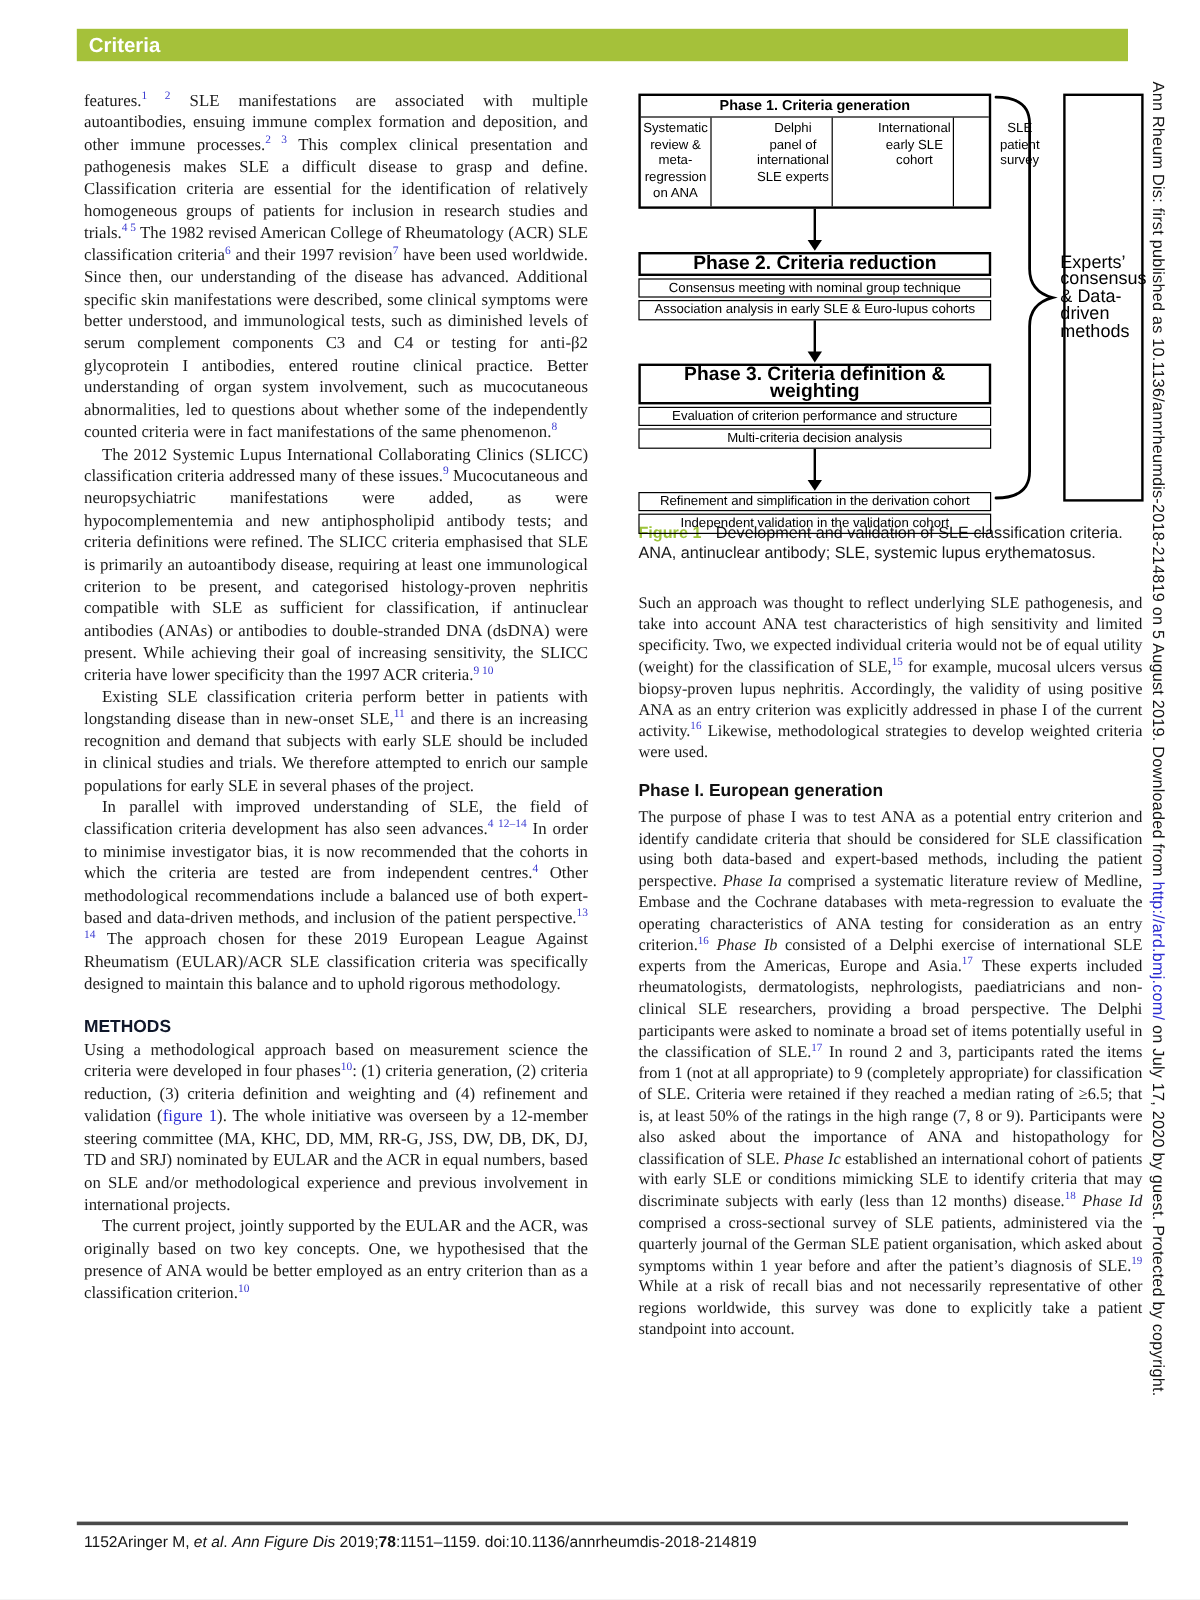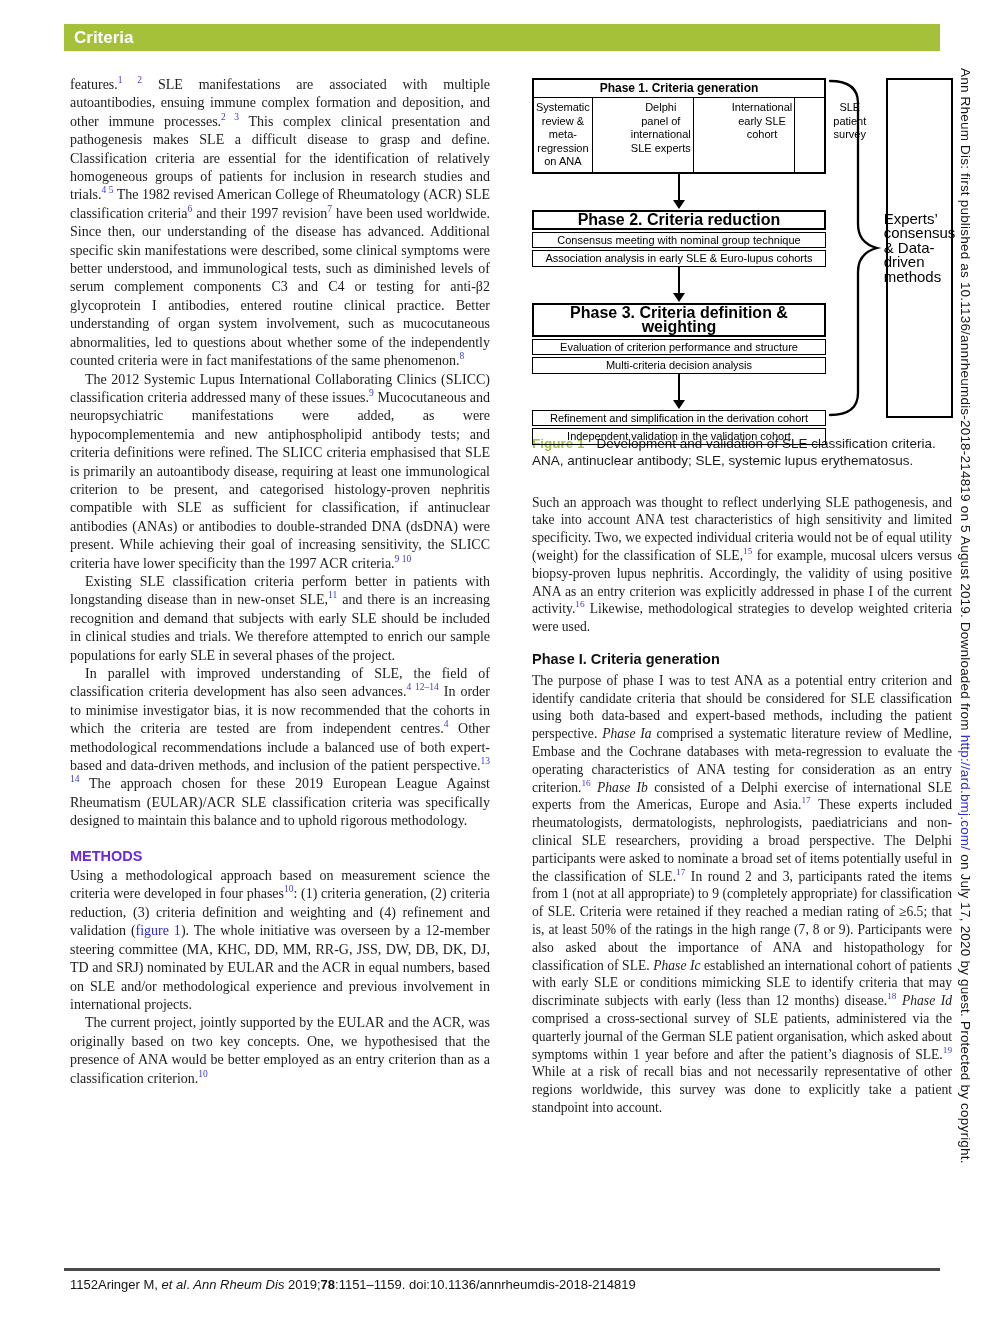--- a/index.html
+++ b/index.html
@@ -20,21 +20,21 @@
   .col { position:absolute; top:76px; width:420px; text-align:justify; }
   .col p { margin:0; }
   .left  { left:70px;  font-size:14px;   line-height:18.4px; }
   .right { left:532px; font-size:13.6px; line-height:17.8px; }
   .ind { text-indent:15px; }
   sup.ref { color:#3a3ad0; font-size:0.68em; line-height:0; }
   .it { font-style:italic; }
   .bd { font-weight:bold; }
   .lnk { color:#2a2ad0; }
   h2.methods {
-    font-family:"Liberation Sans", sans-serif; color:#6d28d9;
+    font-family:"Liberation Sans", sans-serif; color:#0f172a;
     font-size:14.5px; margin:16px 0 2px 0; text-align:left;
   }
   h3.subhead {
     font-family:"Liberation Sans", sans-serif; color:#111;
     font-size:14.5px; margin:0 0 3px 0; text-align:left;
   }
   h3.phasehead {
     font-family:"Liberation Sans", sans-serif; color:#111;
     font-size:14.5px; margin:15px 0 3px 0; text-align:left;
   }
@@ -168,25 +168,25 @@
       </svg>
 
       <div class="sidebox">Experts’ consensus &amp; Data-driven methods</div>
     </div>
 
     <p class="caption">
       <span class="figlabel">Figure 1</span><span>Development and validation of SLE classification criteria. ANA, antinuclear antibody; SLE, systemic lupus erythematosus.</span>
     </p>
 
     <p class="rp1"><span>Such an approach was thought to reflect underlying SLE pathogenesis, and take into account ANA test characteristics of high sensitivity and limited specificity. Two, we expected individual criteria would not be of equal utility (weight) for the classification of SLE,</span><sup class="ref">15</sup><span> for example, mucosal ulcers versus biopsy-proven lupus nephritis. Accordingly, the validity of using positive ANA as an entry criterion was explicitly addressed in phase I of the current activity.</span><sup class="ref">16</sup><span> Likewise, methodological strategies to develop weighted criteria were used.</span></p>
-    <h3 class="phasehead">Phase I. Criteria generation</h3>
+    <h3 class="phasehead">Phase I. European generation</h3>
     <p><span>The purpose of phase I was to test ANA as a potential entry criterion and identify candidate criteria that should be considered for SLE classification using both data-based and expert-based methods, including the patient perspective. </span><span class="it">Phase Ia</span><span> comprised a systematic literature review of Medline, Embase and the Cochrane databases with meta-regression to evaluate the operating characteristics of ANA testing for consideration as an entry criterion.</span><sup class="ref">16</sup><span> </span><span class="it">Phase Ib</span><span> consisted of a Delphi exercise of international SLE experts from the Americas, Europe and Asia.</span><sup class="ref">17</sup><span> These experts included rheumatologists, dermatologists, nephrologists, paediatricians and non-clinical SLE researchers, providing a broad perspective. The Delphi participants were asked to nominate a broad set of items potentially useful in the classification of SLE.</span><sup class="ref">17</sup><span> In round 2 and 3, participants rated the items from 1 (not at all appropriate) to 9 (completely appropriate) for classification of SLE. Criteria were retained if they reached a median rating of ≥6.5; that is, at least 50% of the ratings in the high range (7, 8 or 9). Participants were also asked about the importance of ANA and histopathology for classification of SLE. </span><span class="it">Phase Ic</span><span> established an international cohort of patients with early SLE or conditions mimicking SLE to identify criteria that may discriminate subjects with early (less than 12 months) disease.</span><sup class="ref">18</sup><span> </span><span class="it">Phase Id</span><span> comprised a cross-sectional survey of SLE patients, administered via the quarterly journal of the German SLE patient organisation, which asked about symptoms within 1 year before and after the patient’s diagnosis of SLE.</span><sup class="ref">19</sup><span> While at a risk of recall bias and not necessarily representative of other regions worldwide, this survey was done to explicitly take a patient standpoint into account.</span></p>
   </div>
 
   <div class="sidebar"><span>Ann Rheum Dis: first published as 10.1136/annrheumdis-2018-214819 on 5 August 2019. Downloaded from </span><span class="lnk">http://ard.bmj.com/</span><span> on July 17, 2020 by guest. Protected by copyright.</span></div>
 
   <div class="footrule"></div>
   <div class="footer">
     <span>1152</span>
-    <span><span>Aringer M, </span><span class="it">et al</span><span>. </span><span class="it">Ann Rheum Dis</span><span> 2019;</span><span class="bd">78</span><span>:1151–1159. doi:10.1136/annrheumdis-2018-214819</span></span>
+    <span><span>Aringer M, </span><span class="it">et al</span><span>. </span><span class="it">Ann Figure Dis</span><span> 2019;</span><span class="bd">78</span><span>:1151–1159. doi:10.1136/annrheumdis-2018-214819</span></span>
   </div>
 
 </div>
 
 </body></html>

